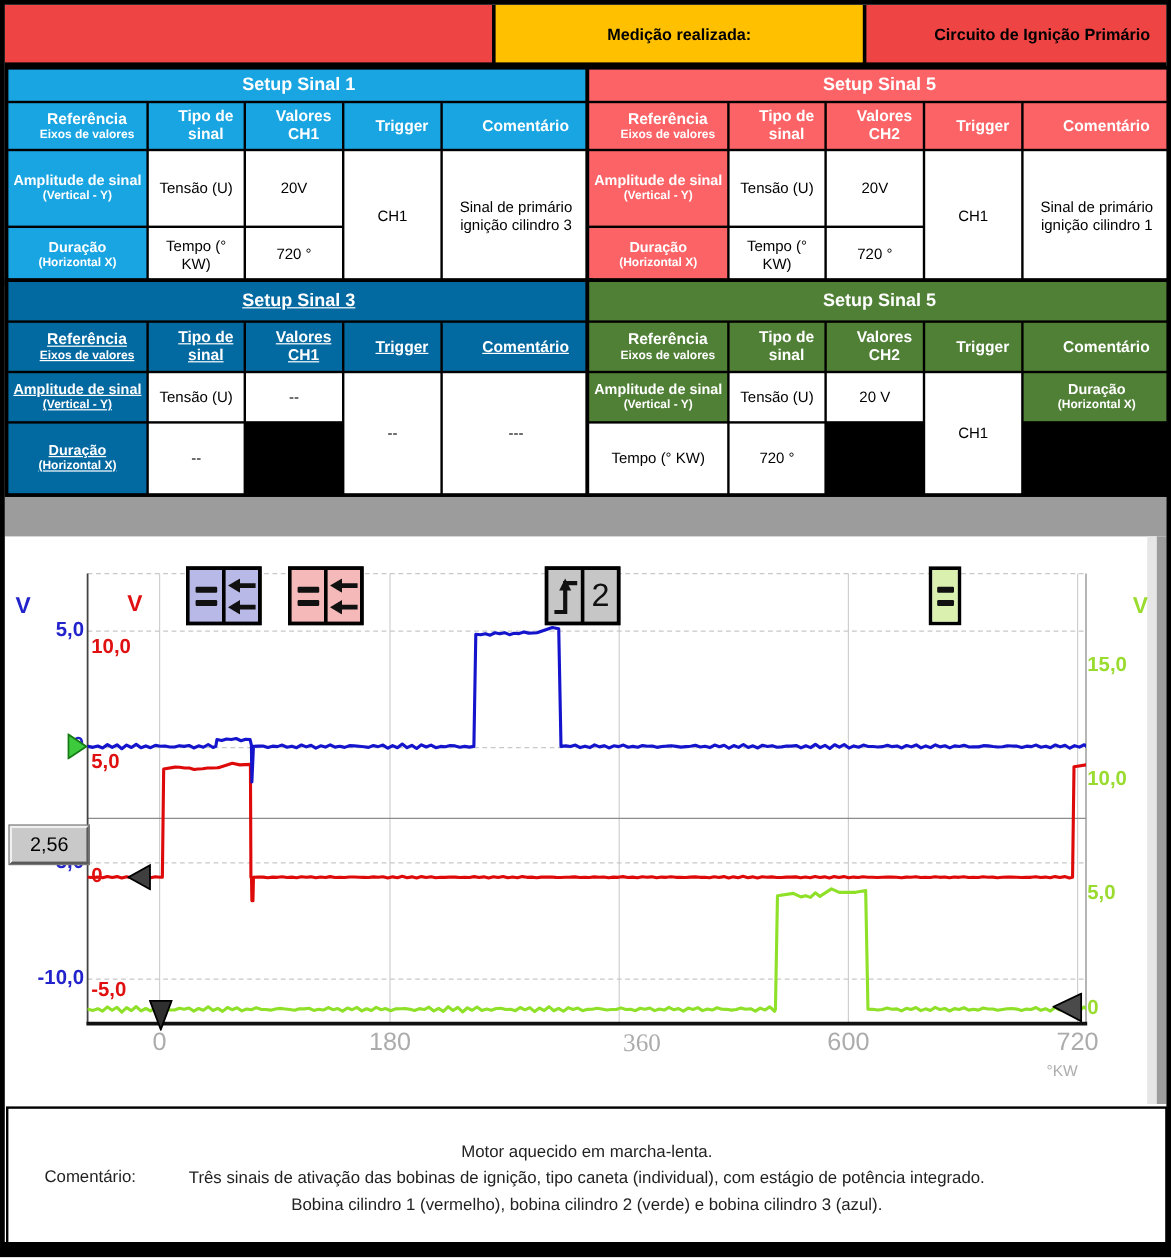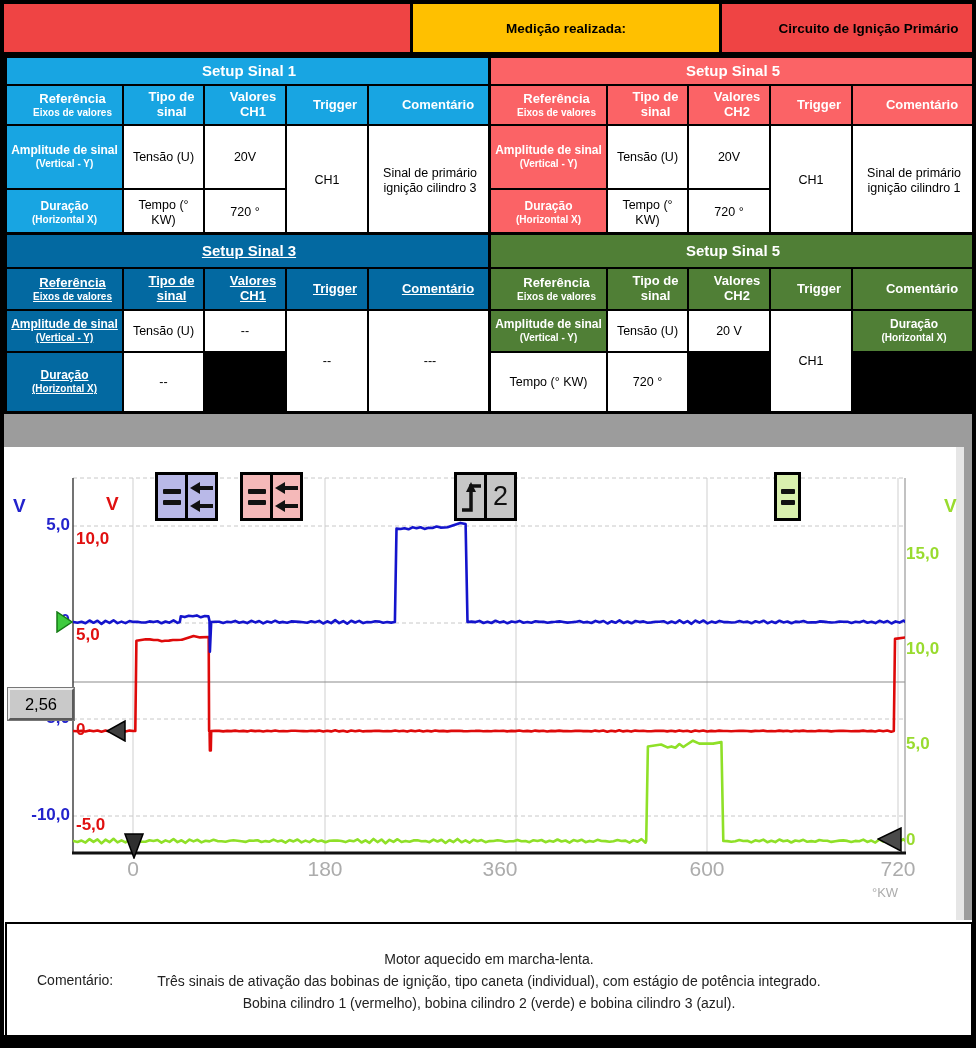--- a/index.html
+++ b/index.html
@@ -231,21 +231,21 @@
   <div class="tick r" style="top:720px;">0</div>
   <div class="tick r" style="top:815px;">-5,0</div>
 
   <div class="tick g" style="top:544px;">15,0</div>
   <div class="tick g" style="top:639px;">10,0</div>
   <div class="tick g" style="top:734px;">5,0</div>
   <div class="tick g" style="top:830px;">0</div>
 
   <div class="xtick" style="left:103px;">0</div>
   <div class="xtick" style="left:295px;">180</div>
-  <div class="xtick" style="left:470px;">360</div>
+  <div class="xtick" style="left:505px;font-family:Liberation Serif, serif;">360</div>
   <div class="xtick" style="left:677px;">600</div>
   <div class="xtick" style="left:868px;">720</div>
   <div class="xunit">°KW</div>
 
   <div class="badge">2,56</div>
   <div class="marker" style="left:56px;top:611px;">
     <svg width="17" height="22">
         <polygon points="1,1 1,21 16,11" fill="#3DCB3D" stroke="#157A15" stroke-width="1.5"></polygon>
       </svg>
   </div>

